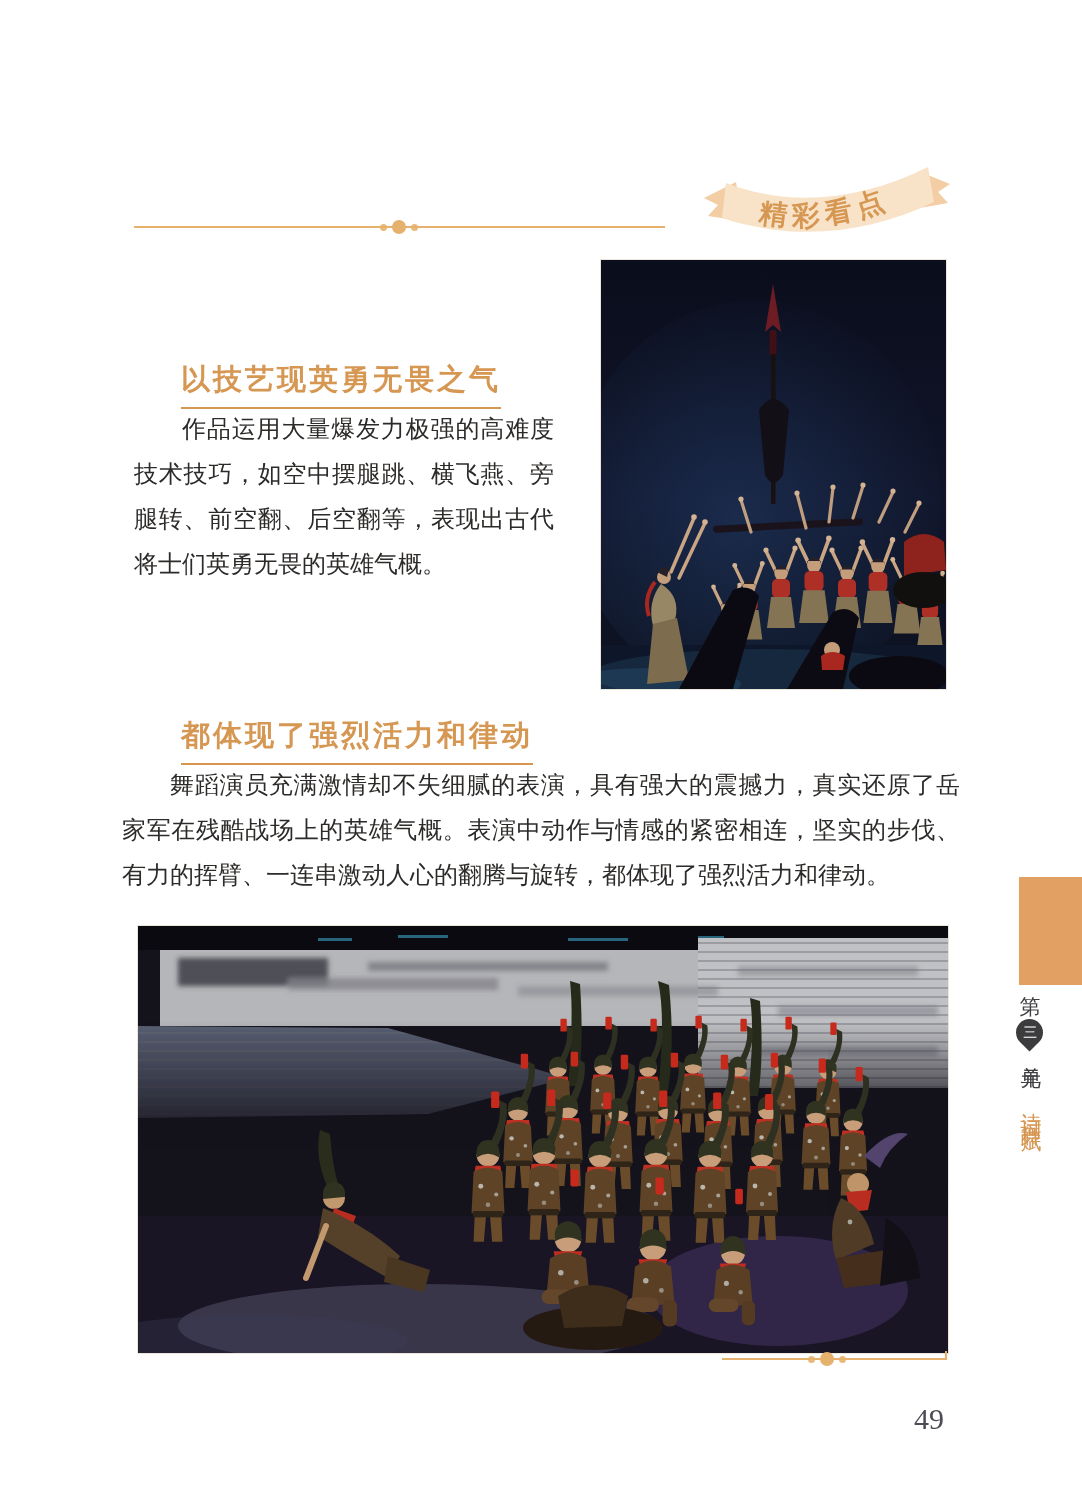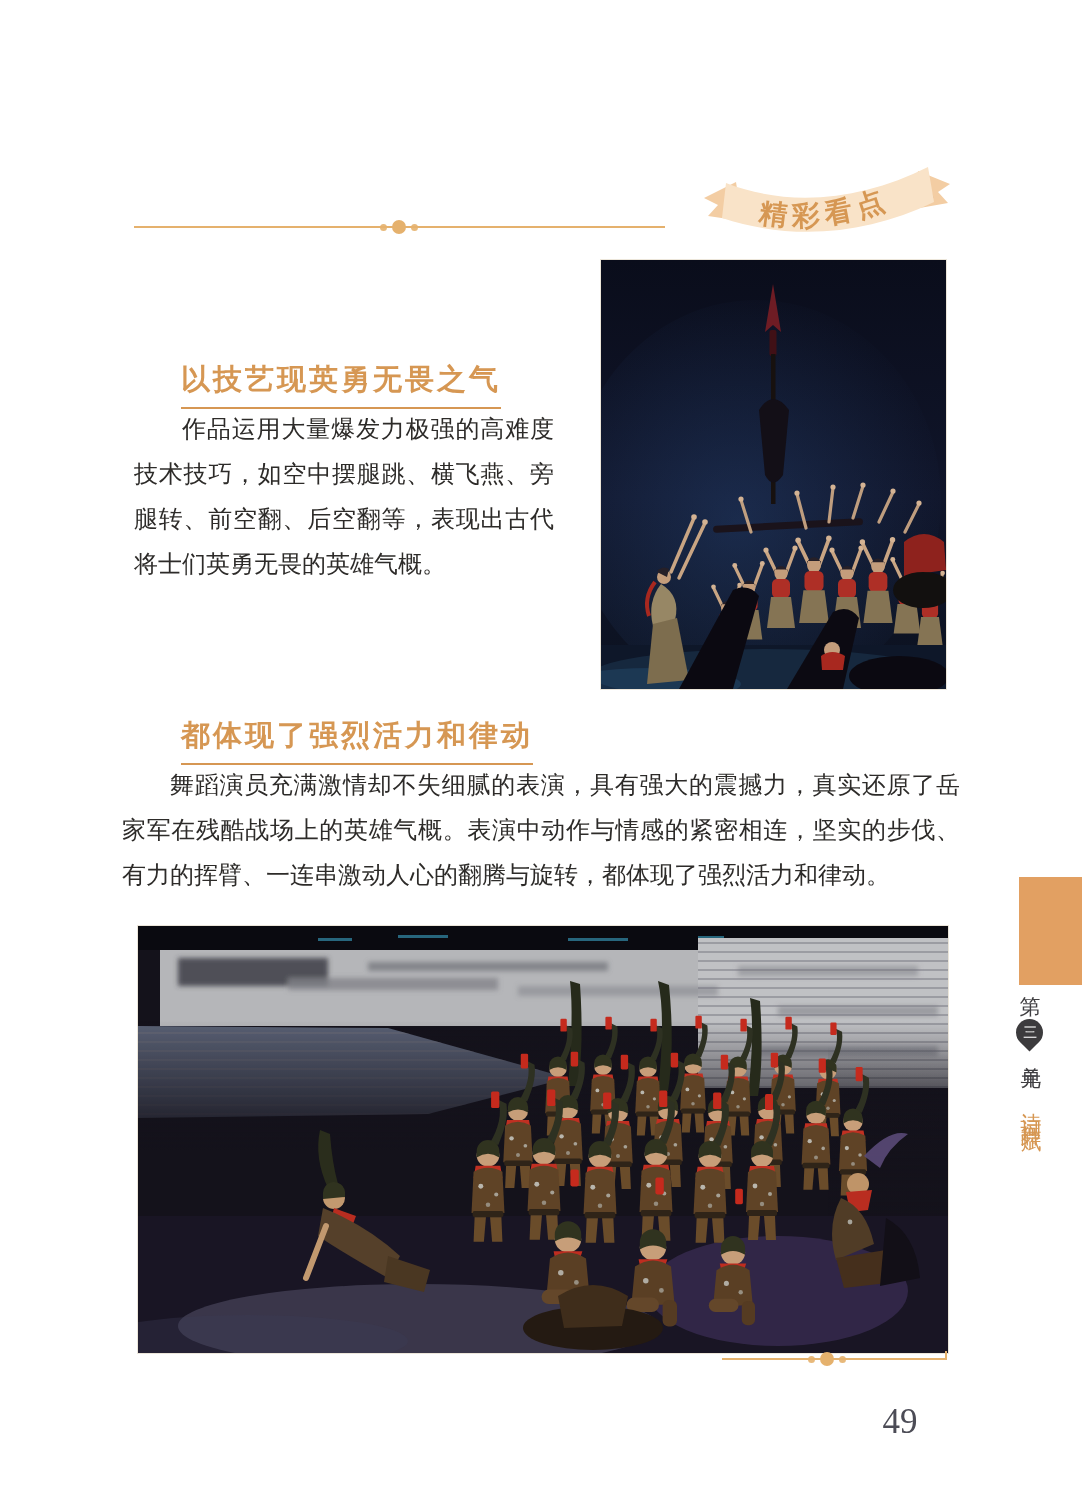--- a/index.html
+++ b/index.html
@@ -29,21 +29,21 @@
   .v{writing-mode:vertical-rl;text-orientation:upright;}
   .unit-char{position:absolute;left:1015px;width:30px;text-align:center;color:#3f3e41;font-size:21px;line-height:1;}
   .unit-badge{
     position:absolute;left:1016px;top:1019px;width:27px;height:27px;background:#3c3b3d;
     border-radius:50% 50% 50% 0;transform:rotate(-45deg);
     display:flex;align-items:center;justify-content:center;
   }
   .unit-badge span{transform:rotate(45deg);color:#fff;font-size:14px;line-height:1;}
   .unit-suffix{position:absolute;left:1015px;top:1050px;width:30px;text-align:center;color:#3f3e41;font-size:21px;letter-spacing:3px;}
   .unit-title{position:absolute;left:1015px;top:1096px;width:30px;text-align:center;color:var(--accent,#d69753);font-size:21px;letter-spacing:6px;}
-  .page-num{position:absolute;left:864px;top:1402px;width:72px;text-align:center;font-size:35px;color:var(--page_num,#4c4c56);}
+  .page-num{position:absolute;left:893px;top:1402px;width:72px;text-align:center;font-size:30px;color:var(--page_num,#4c4c56);}
   .ribbon{position:absolute;left:700px;top:158px;}
 </style>
 </head>
 <body>
 
 <div class="page">
 
   <div class="rule" style="left:134px;top:226px;width:531px;"></div>
   <div class="rule-dots" style="left:380px;top:220px;">
     <span class="dot sm"></span>

